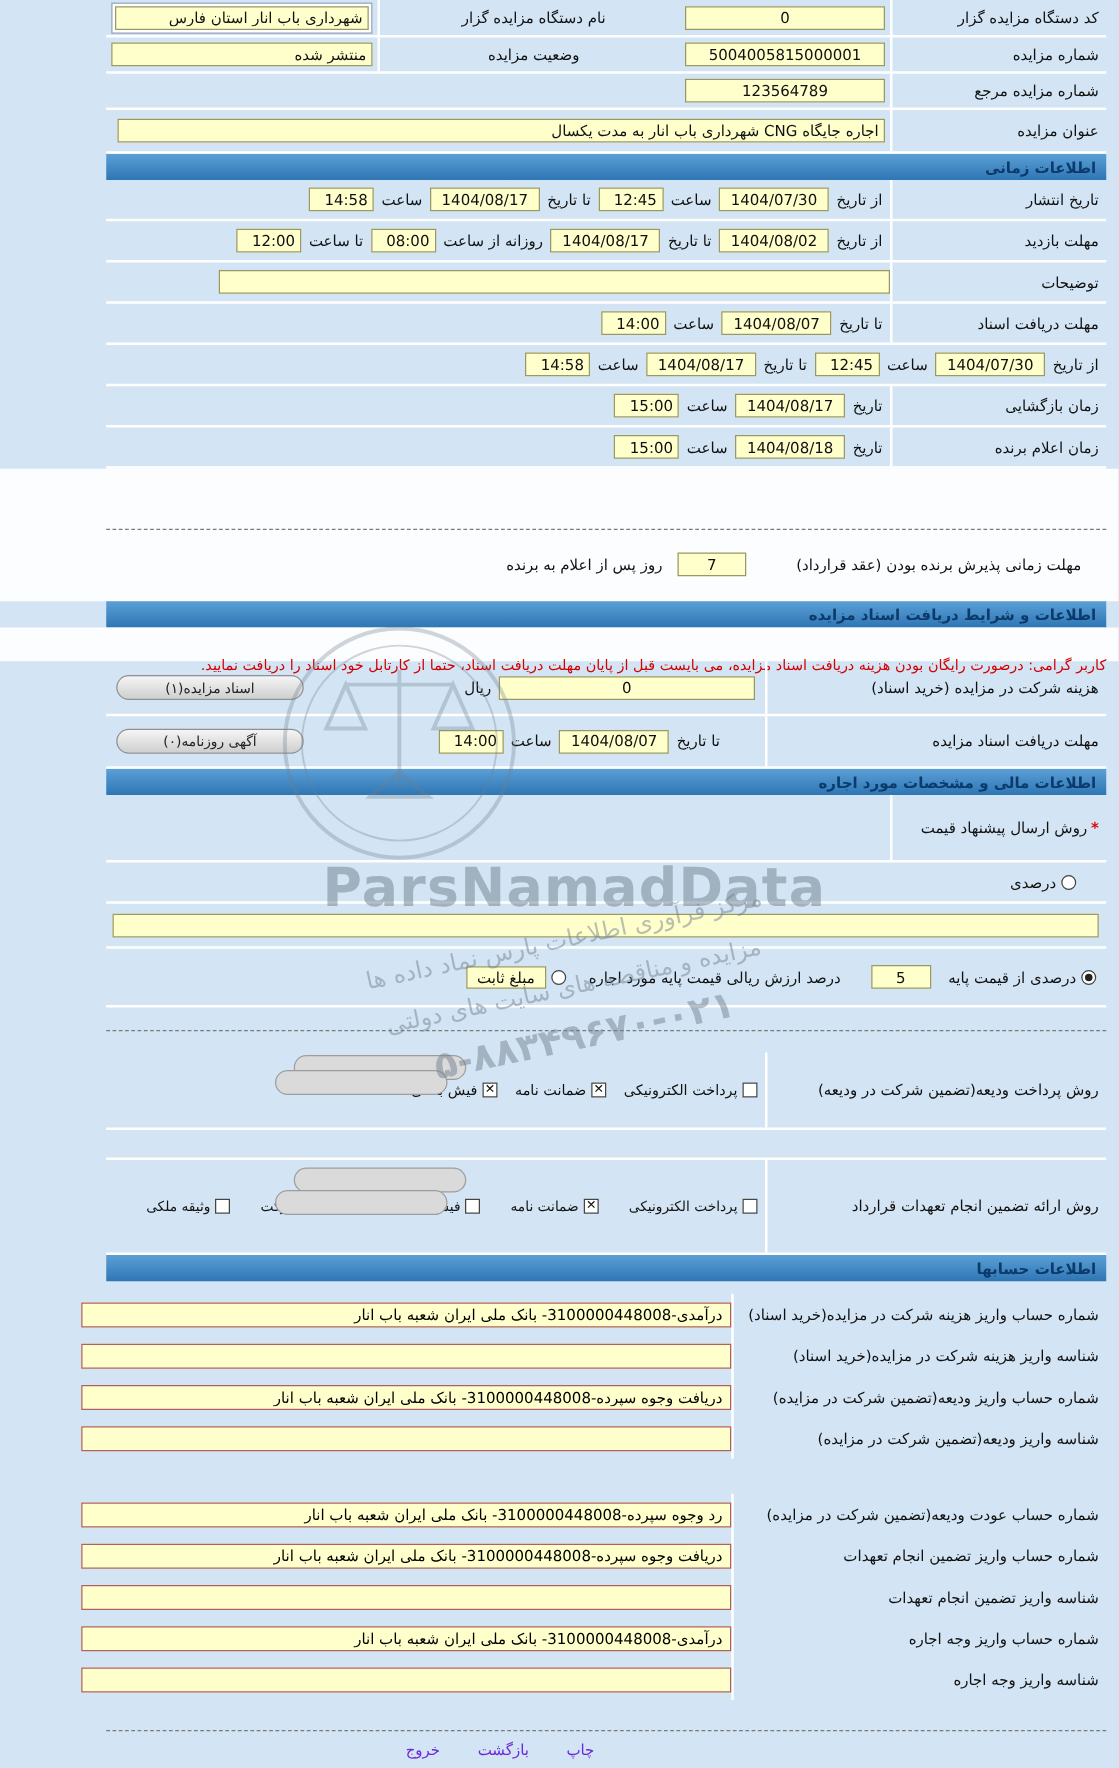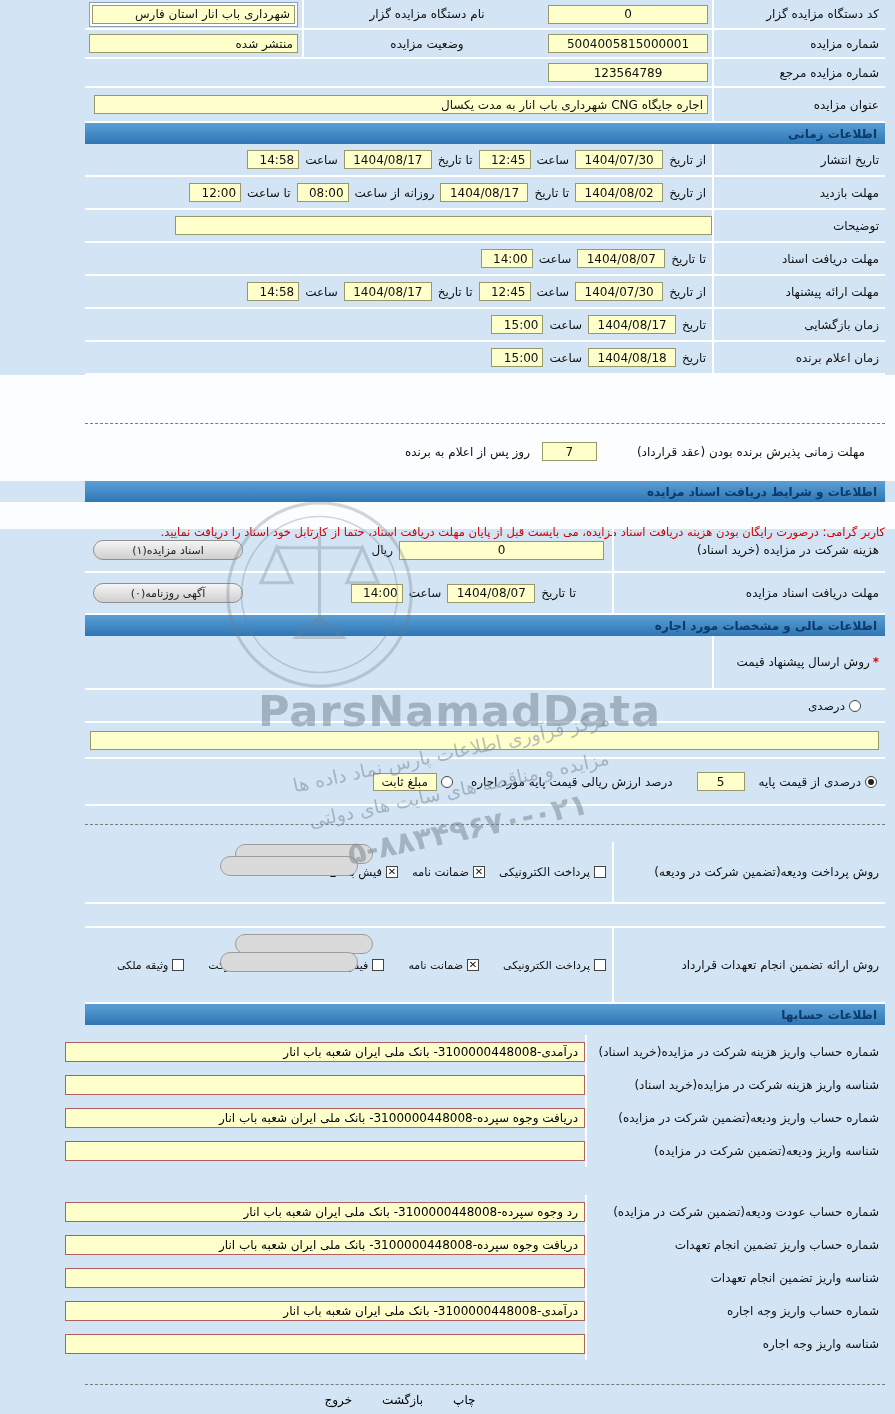--- a/index.html
+++ b/index.html
@@ -74,21 +74,21 @@
   .arow { display:flex; align-items:center; height:33px; }
   .albl { width:300px; text-align:right; padding:0 6px 0 8px; border-left:2px solid #fff;
           height:100%; display:flex; align-items:center; flex:none; }
   .ainp { flex:1; background:#ffffcc; border:1px solid #b06060; height:20px;
           text-align:right; direction:rtl; padding:0 6px; font:12px "DejaVu Sans", sans-serif; }
   .spacer28 { height:28px; }
 
   .footer-dash { margin-top:24px; }
   .flinks { width:800px; margin:8px 10px 0 0; display:flex; justify-content:center;
             gap:30px; transform:translateX(-85px); }
-  .flink { cursor:pointer; color:#000000; font-size:12px; }
+  .flink { cursor:pointer; color:#6d28d9; font-size:12px; }
 
   .wm { position:absolute; inset:0; pointer-events:none; z-index:5; }
   .wm-logo { position:absolute; left:222px; top:497px; opacity:.32; }
   .wm-brand { position:absolute; left:258px; top:686px; font-size:43px; font-weight:bold;
               color:#6e7e8c; opacity:.5; direction:ltr; letter-spacing:1px; white-space:nowrap; }
   .wm-fa { position:absolute; left:245px; top:740px; width:430px; transform:rotate(-12deg);
            color:#75828f; opacity:.5; text-align:center; }
   .wm-fa .l1 { font-size:19px; } .wm-fa .l2 { font-size:19px; margin-top:16px; }
   .wm-fa .ph { font-size:30px; font-weight:bold; margin-top:12px; direction:ltr; }
 </style>
@@ -165,21 +165,20 @@
         <input class="inp fa grow" style="margin-left: 90px;" value="">
       </div>
       <div class="row h33">
         <div class="lbl w173">مهلت دریافت اسناد</div>
         <span class="tl">تا تاریخ</span>
         <input class="inp d" value="1404/08/07" style="">
         <span class="tl">ساعت</span>
         <input class="inp tm" value="14:00" style="">
       </div>
       <div class="row h33">
-        <div class="lbl w173">مهلت ارائه پیشنهاد</div>
         <span class="tl">از تاریخ</span>
         <input class="inp d" value="1404/07/30" style="">
         <span class="tl">ساعت</span>
         <input class="inp tm" value="12:45" style="">
         <span class="tl">تا تاریخ</span>
         <input class="inp d" value="1404/08/17" style="">
         <span class="tl">ساعت</span>
         <input class="inp tm" value="14:58" style="">
       </div>
       <div class="row h33">

